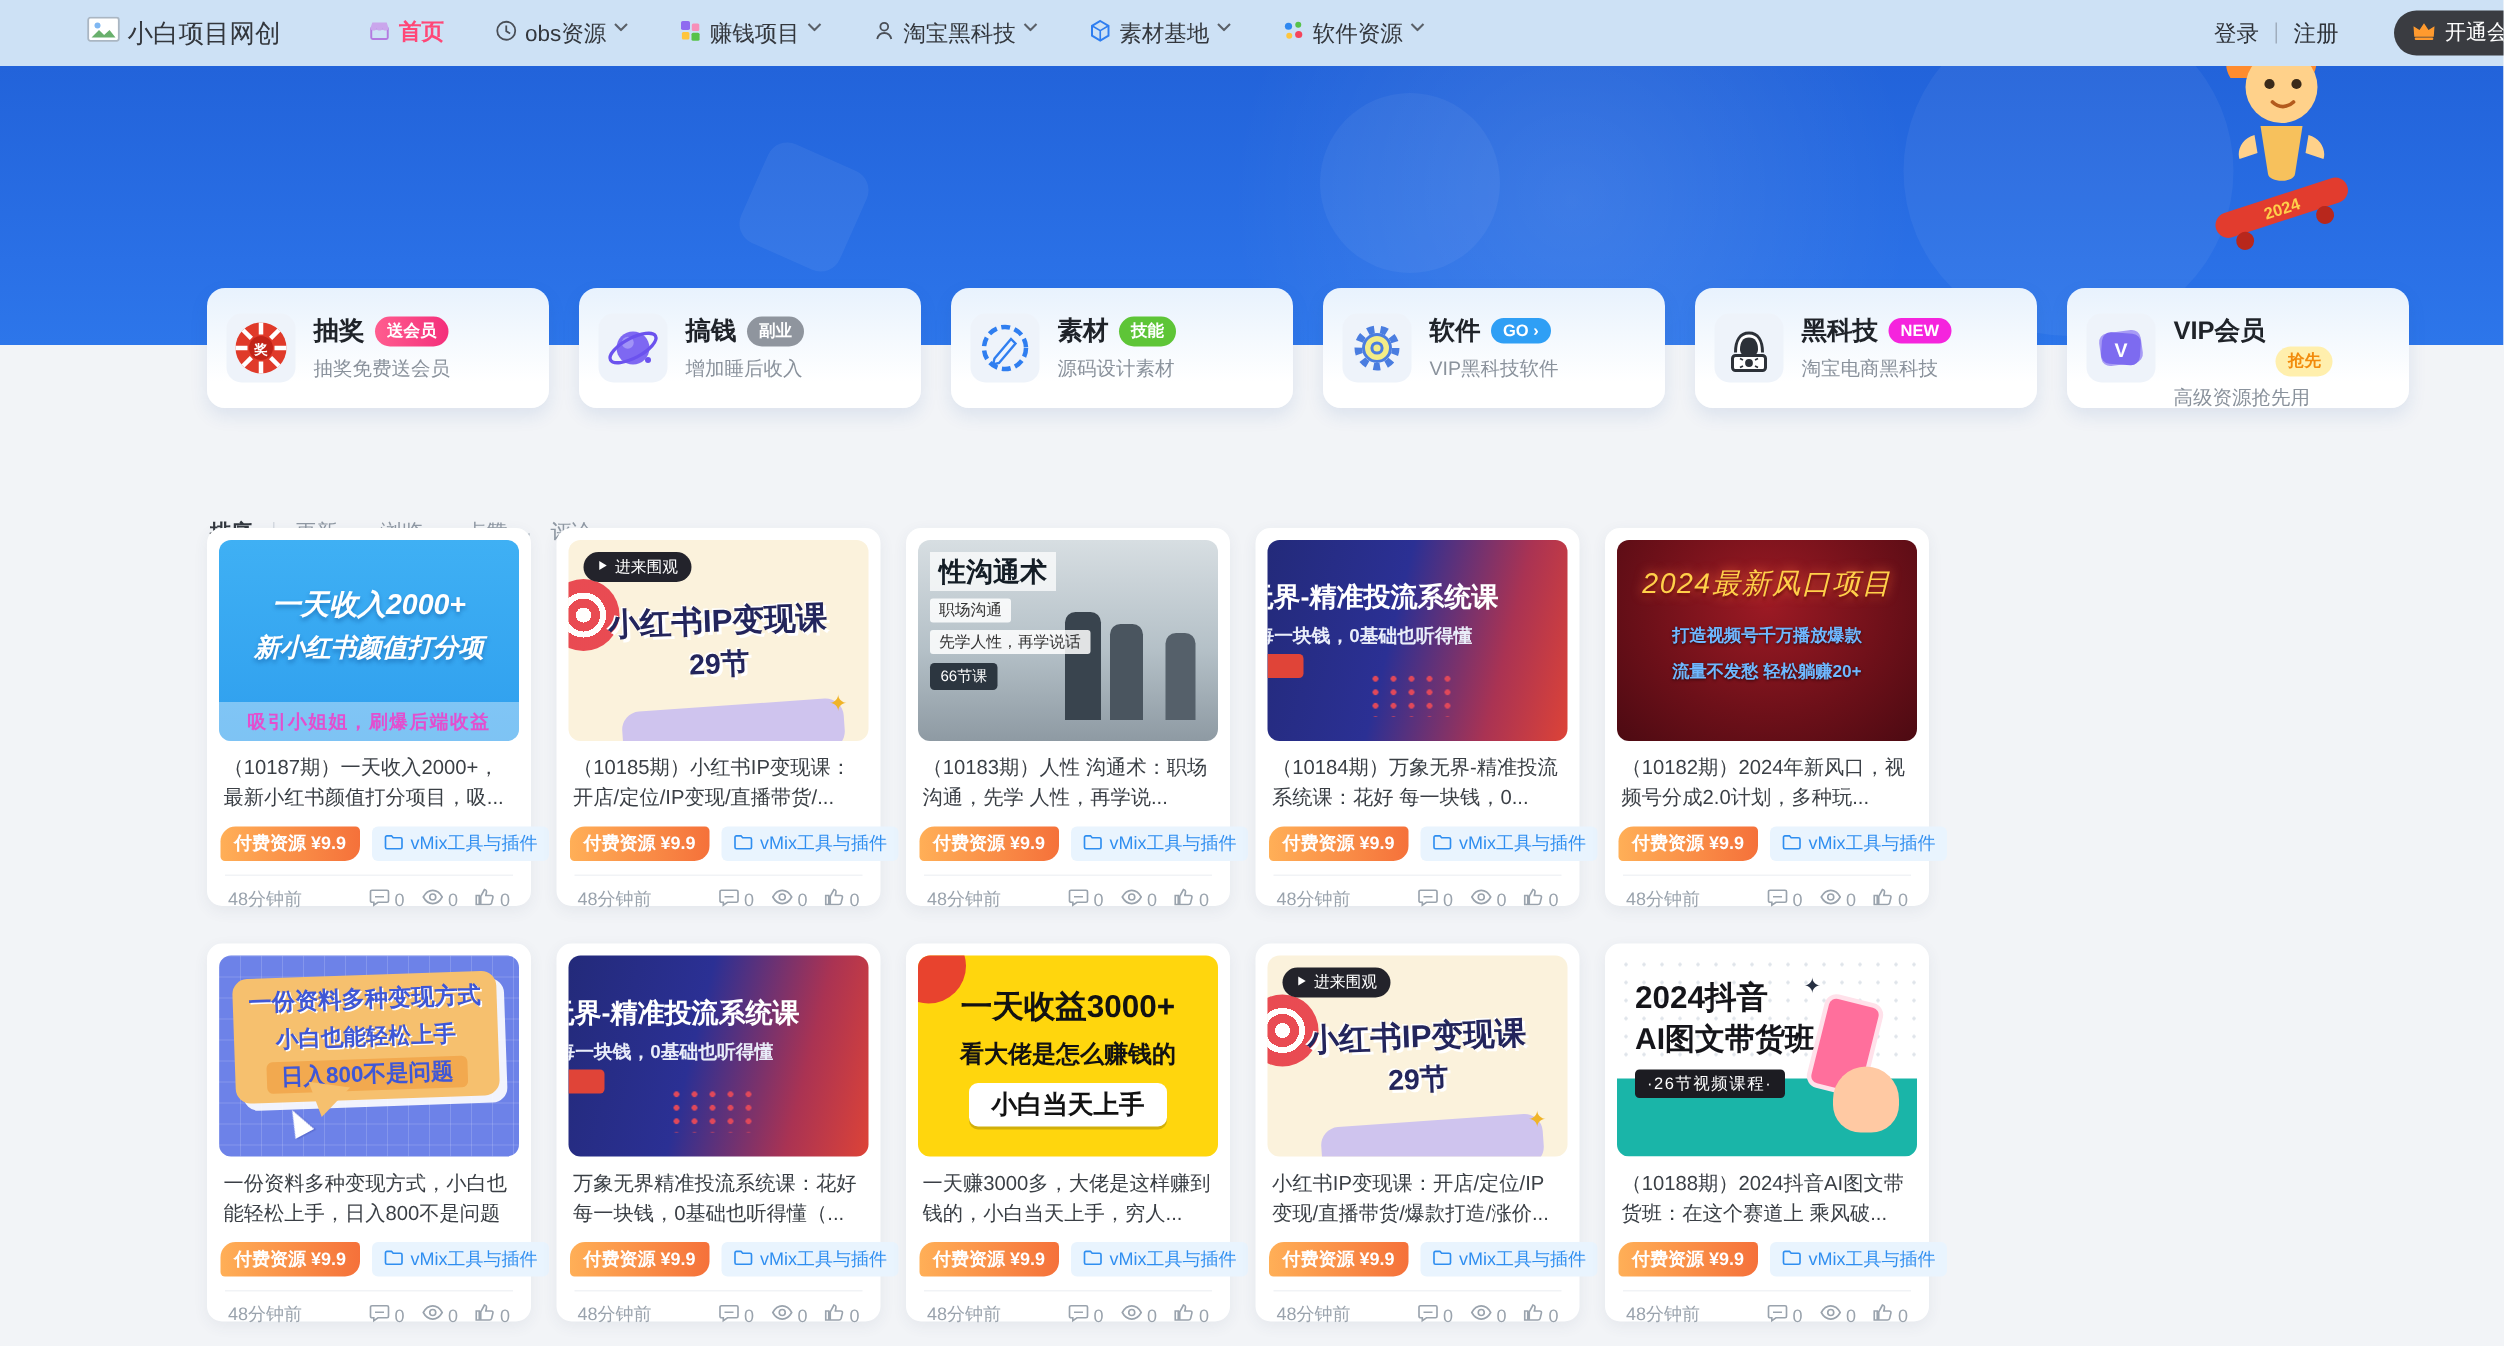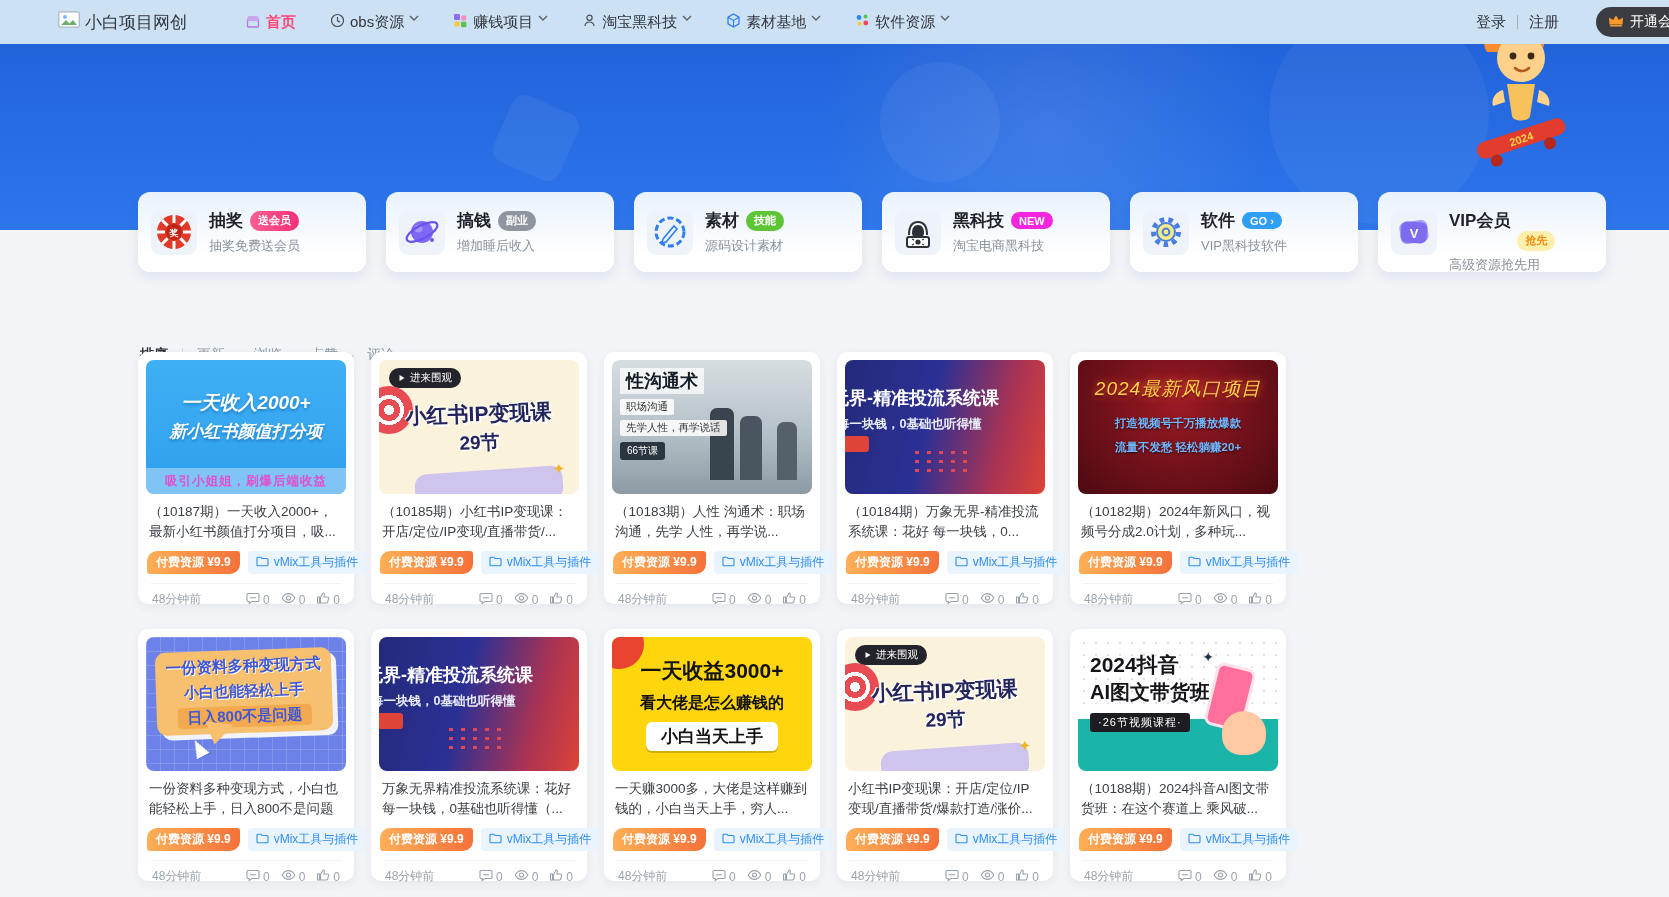--- a/index.html
+++ b/index.html
@@ -299,49 +299,49 @@
       <div class="f-row">
         <span class="f-title">素材</span>
         <span class="f-badge b-green">技能</span>
       </div>
       <span class="f-desc">源码设计素材</span>
     </div>
   </div>
     <div class="feature">
     <div class="f-icon">
         <svg width="40" height="40" viewBox="0 0 40 40">
+          <circle cx="20" cy="20" r="12.5" fill="none" stroke="#4a7de0" stroke-width="5" stroke-dasharray="4.5 4.2"></circle>
+          <circle cx="20" cy="20" r="9" fill="#f3ec86" stroke="#4a7de0" stroke-width="2"></circle>
+          <circle cx="20" cy="20" r="3.4" fill="none" stroke="#4a7de0" stroke-width="2"></circle>
+        </svg>
+      </div>
+    <div class="f-col">
+      <div class="f-row">
+        <span class="f-title">软件</span>
+        <span class="f-badge b-blue">GO ›</span>
+      </div>
+      <span class="f-desc">VIP黑科技软件</span>
+    </div>
+  </div>
+    <div class="feature">
+    <div class="f-icon">
+        <svg width="40" height="40" viewBox="0 0 40 40">
           <path d="M11 23c0-8 3-13 9-13s9 5 9 13" fill="#fff" stroke="#2c3138" stroke-width="2"></path>
           <path d="M14 21c0-5 2-8 6-8s6 3 6 8c0 3-2.5 5-6 5s-6-2-6-5z" fill="#2c3138"></path>
           <rect x="9" y="25" width="22" height="10" rx="2" fill="#fff" stroke="#2c3138" stroke-width="2"></rect>
           <circle cx="20" cy="30" r="2.6" fill="#2c3138"></circle>
           <path d="M16 28l-2-1M24 28l2-1M16 32l-2 1M24 32l2 1" stroke="#2c3138" stroke-width="1.2"></path>
         </svg>
       </div>
     <div class="f-col">
       <div class="f-row">
         <span class="f-title">黑科技</span>
         <span class="f-badge b-magenta">NEW</span>
       </div>
       <span class="f-desc">淘宝电商黑科技</span>
-    </div>
-  </div>
-    <div class="feature">
-    <div class="f-icon">
-        <svg width="40" height="40" viewBox="0 0 40 40">
-          <circle cx="20" cy="20" r="12.5" fill="none" stroke="#4a7de0" stroke-width="5" stroke-dasharray="4.5 4.2"></circle>
-          <circle cx="20" cy="20" r="9" fill="#f3ec86" stroke="#4a7de0" stroke-width="2"></circle>
-          <circle cx="20" cy="20" r="3.4" fill="none" stroke="#4a7de0" stroke-width="2"></circle>
-        </svg>
-      </div>
-    <div class="f-col">
-      <div class="f-row">
-        <span class="f-title">软件</span>
-        <span class="f-badge b-blue">GO ›</span>
-      </div>
-      <span class="f-desc">VIP黑科技软件</span>
     </div>
   </div>
     <div class="feature">
     <div class="f-icon">
         <svg width="40" height="40" viewBox="0 0 40 40">
           <rect x="6" y="9" width="28" height="22" rx="6" fill="#a79bf5" transform="rotate(-8 20 20)"></rect>
           <rect x="7" y="10" width="26" height="21" rx="6" fill="#7d6bf0" transform="rotate(4 20 20)"></rect>
           <text x="20" y="26" font-size="13" fill="#fff" text-anchor="middle" font-weight="bold">V</text>
         </svg>
       </div>

